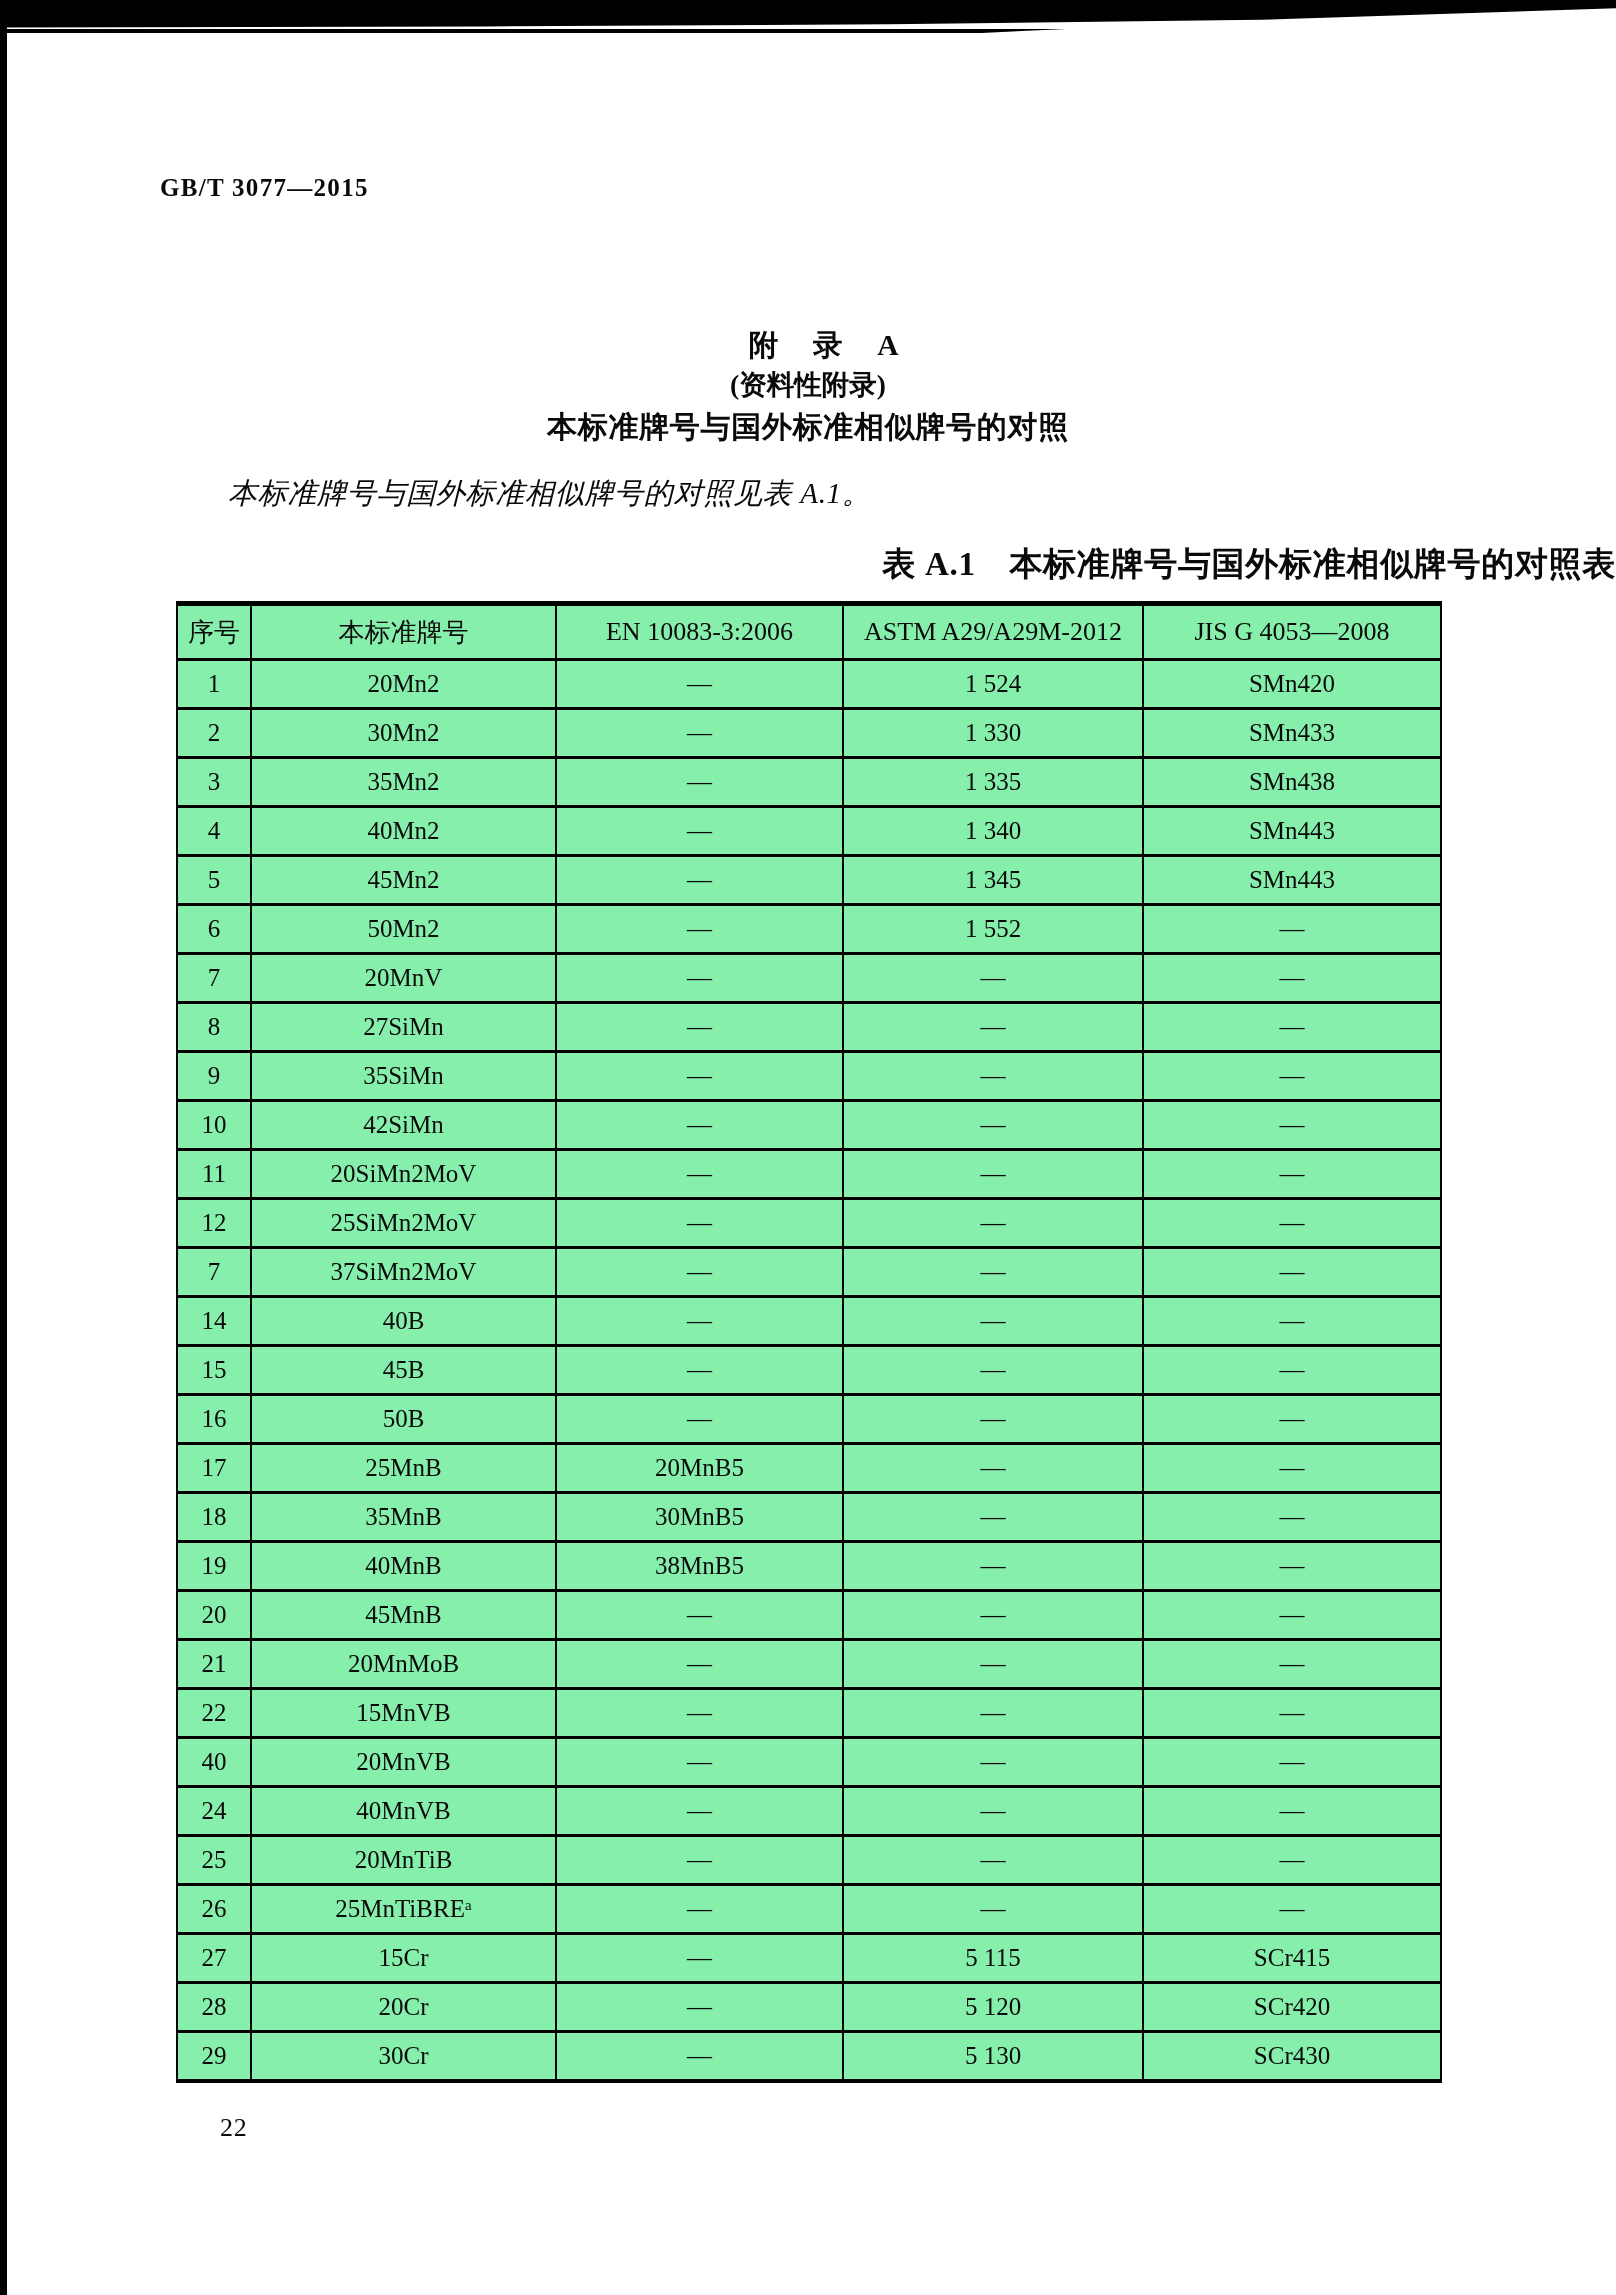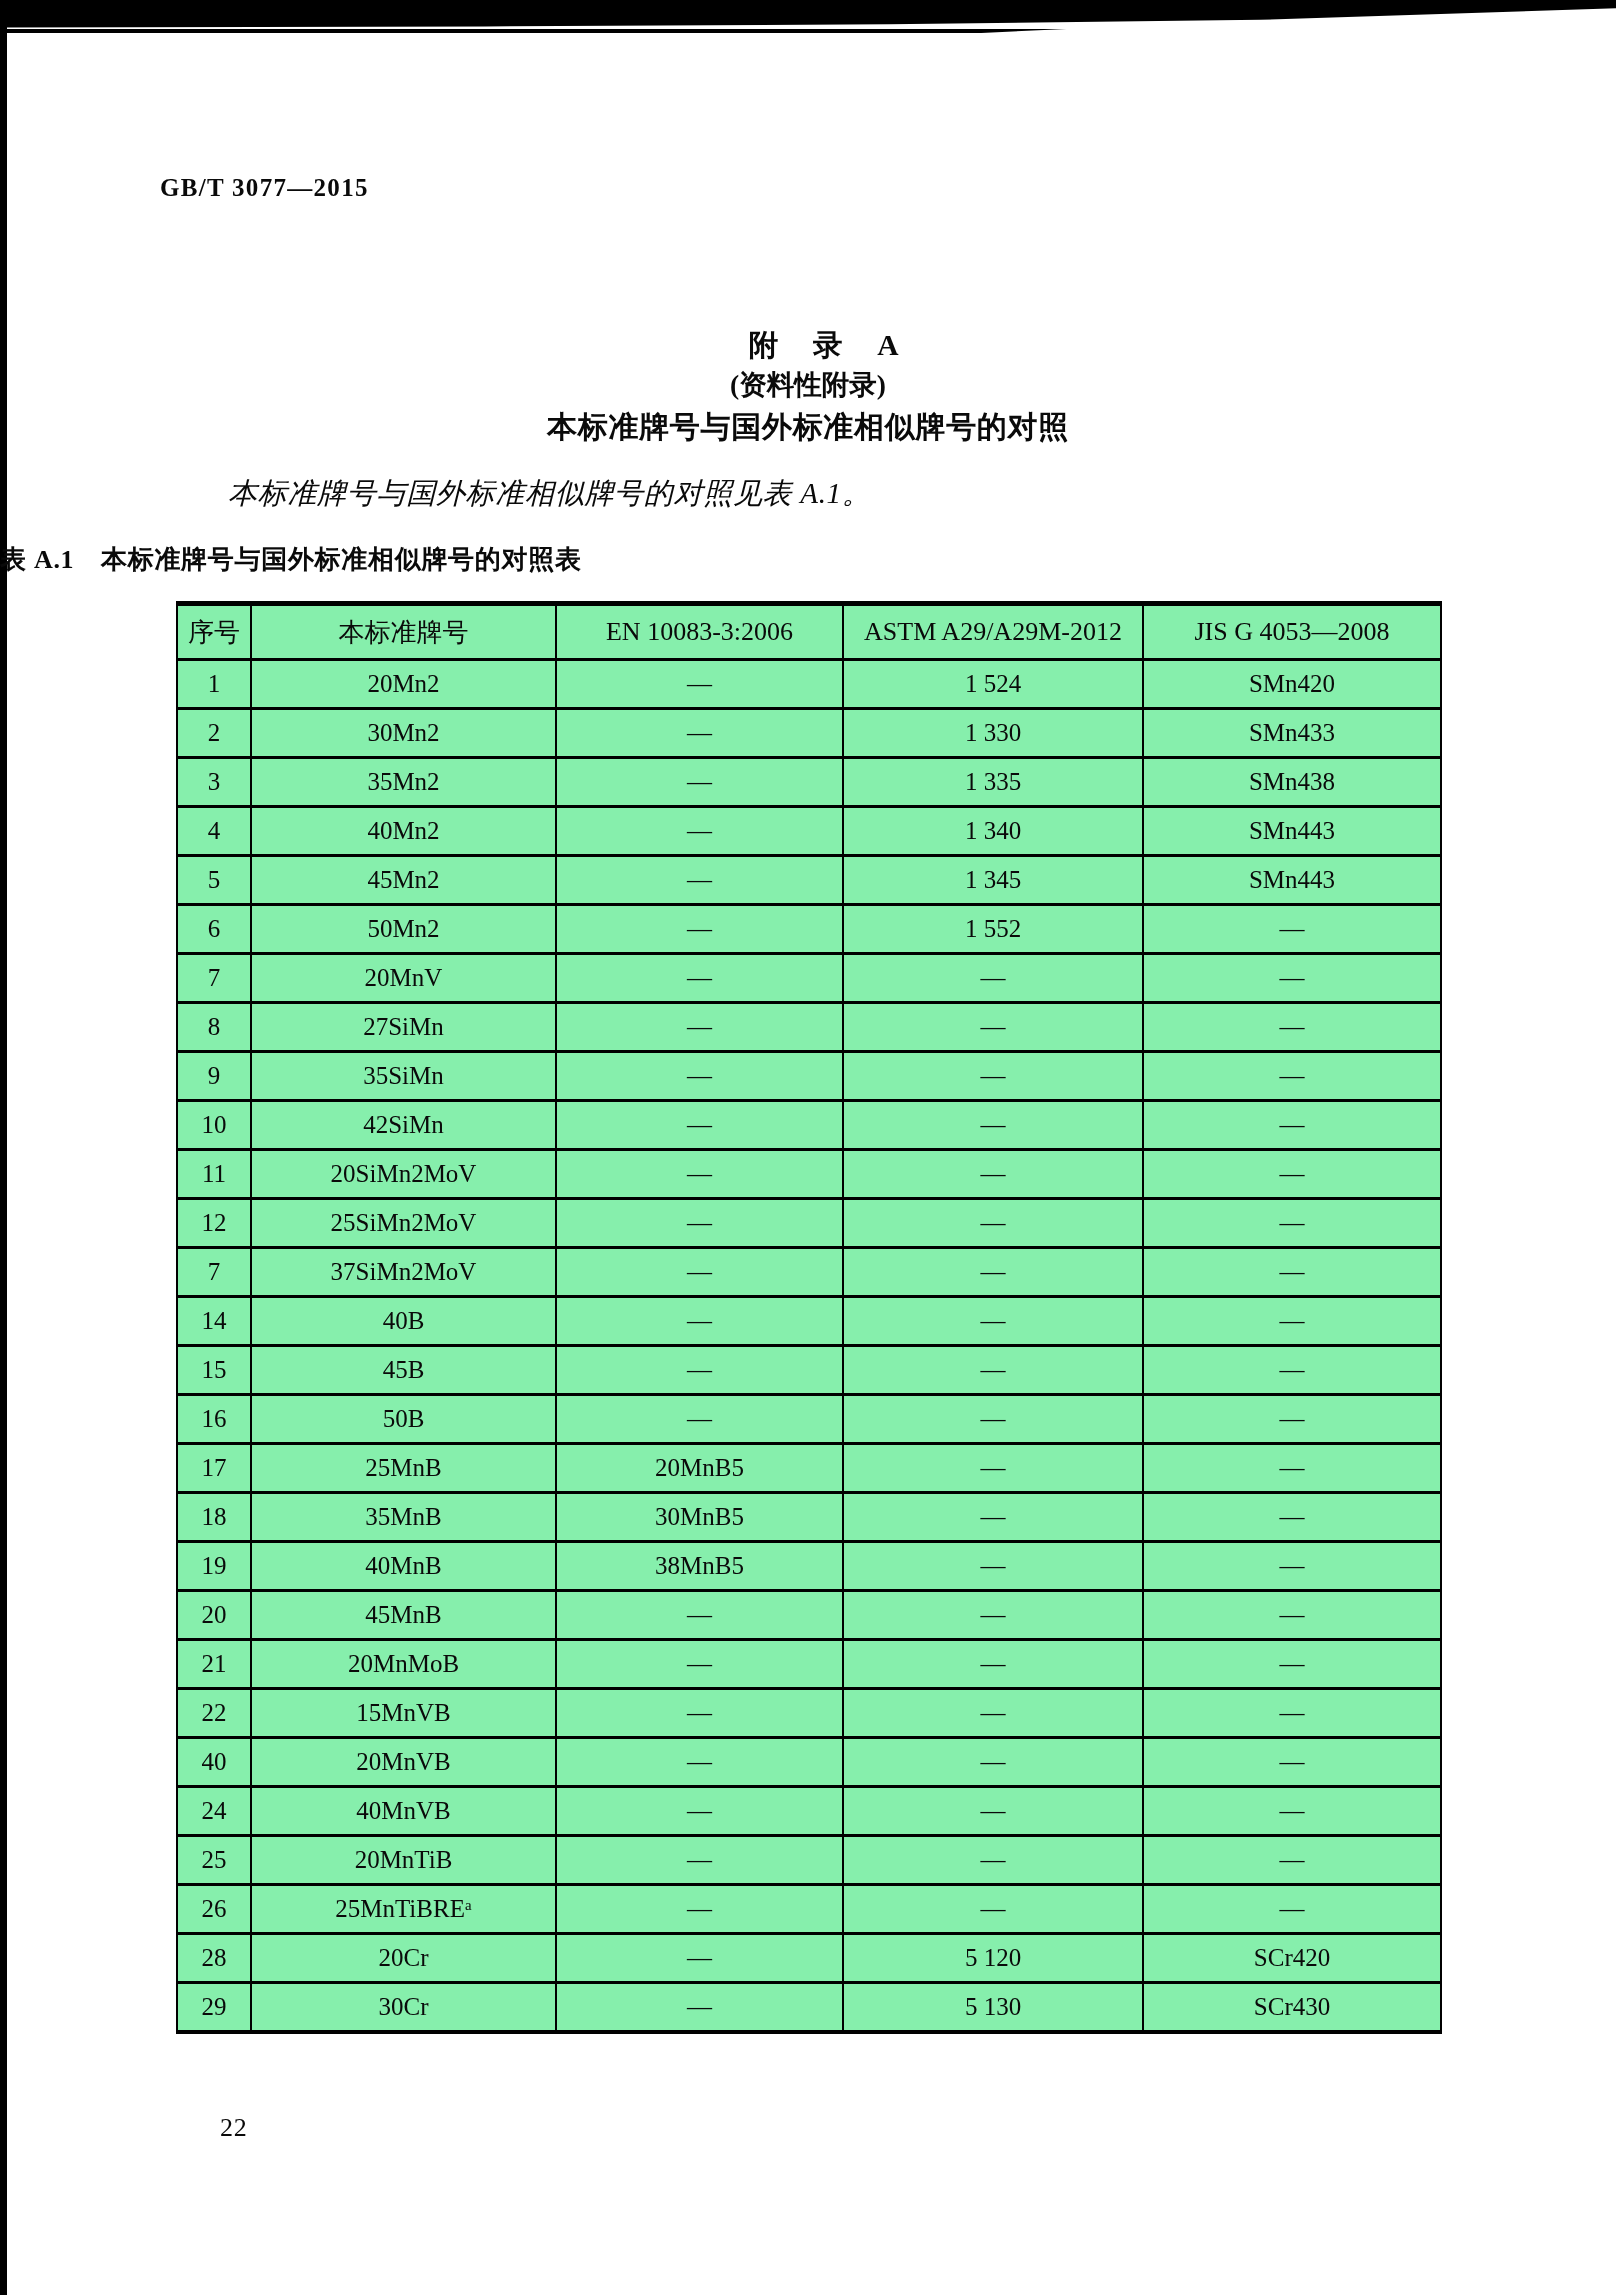--- a/index.html
+++ b/index.html
@@ -43,21 +43,21 @@
   .title-2 { top: 367px; font-size: 27.5px; }
   .title-3 { top: 407px; font-size: 30px; letter-spacing: 0.7px; }
 
   .intro {
     position: absolute; left: 228px; top: 474px;
     font-size: 29px; letter-spacing: 0.7px; white-space: nowrap; font-style: italic;
   }
 
   .table-caption {
     position: absolute; left: 0; top: 542px; width: 100%;
-    text-align: left; font-size: 26px; font-weight: bold;
+    text-align: right; font-size: 33px; font-weight: bold;
     letter-spacing: 0.7px; white-space: nowrap;
   }
 
   table.cmp {
     position: absolute; left: 176px; top: 601px;
     width: 1264px;
     border-collapse: collapse;
     table-layout: fixed;
     background: #86efac;
   }
@@ -294,20 +294,27 @@
           <td>—</td>
         </tr>
         <tr>
           <td>26</td>
           <td>25MnTiBREᵃ</td>
           <td>—</td>
           <td>—</td>
           <td>—</td>
         </tr>
         <tr>
+          <td>27</td>
+          <td>15Cr</td>
+          <td>—</td>
+          <td>5 115</td>
+          <td>SCr415</td>
+        </tr>
+        <tr>
           <td>28</td>
           <td>20Cr</td>
           <td>—</td>
           <td>5 120</td>
           <td>SCr420</td>
         </tr>
         <tr>
           <td>29</td>
           <td>30Cr</td>
           <td>—</td>

